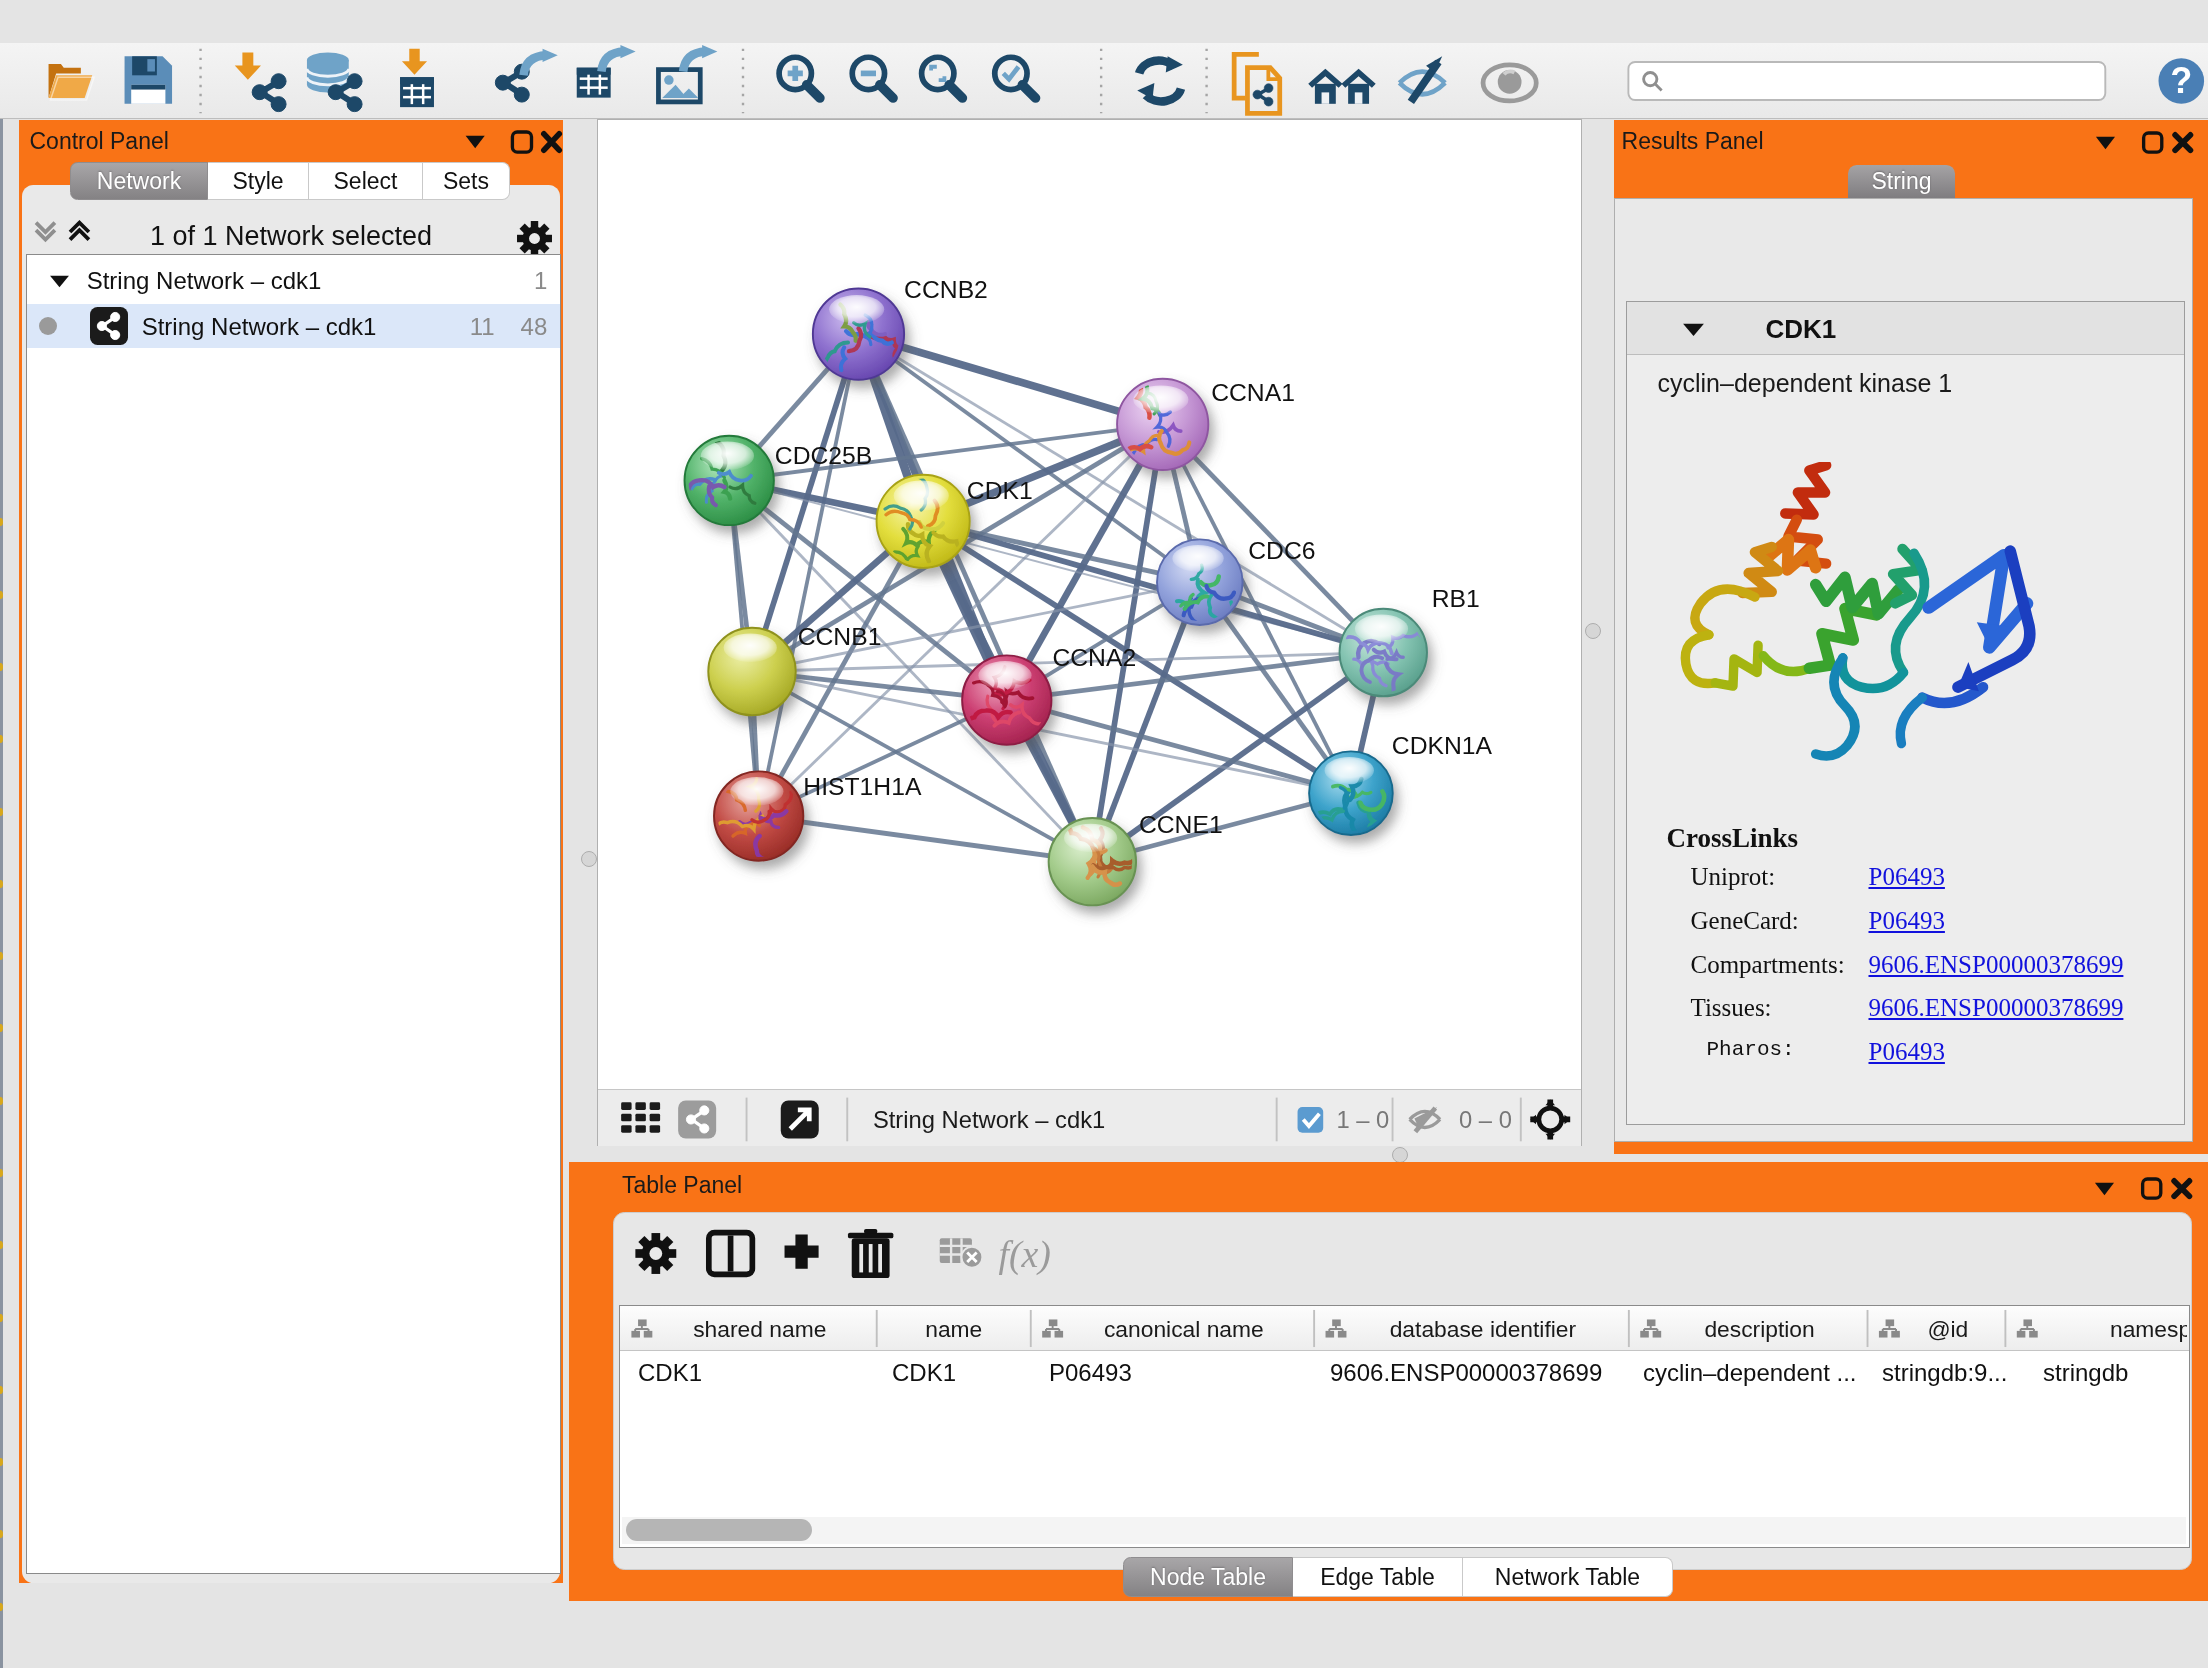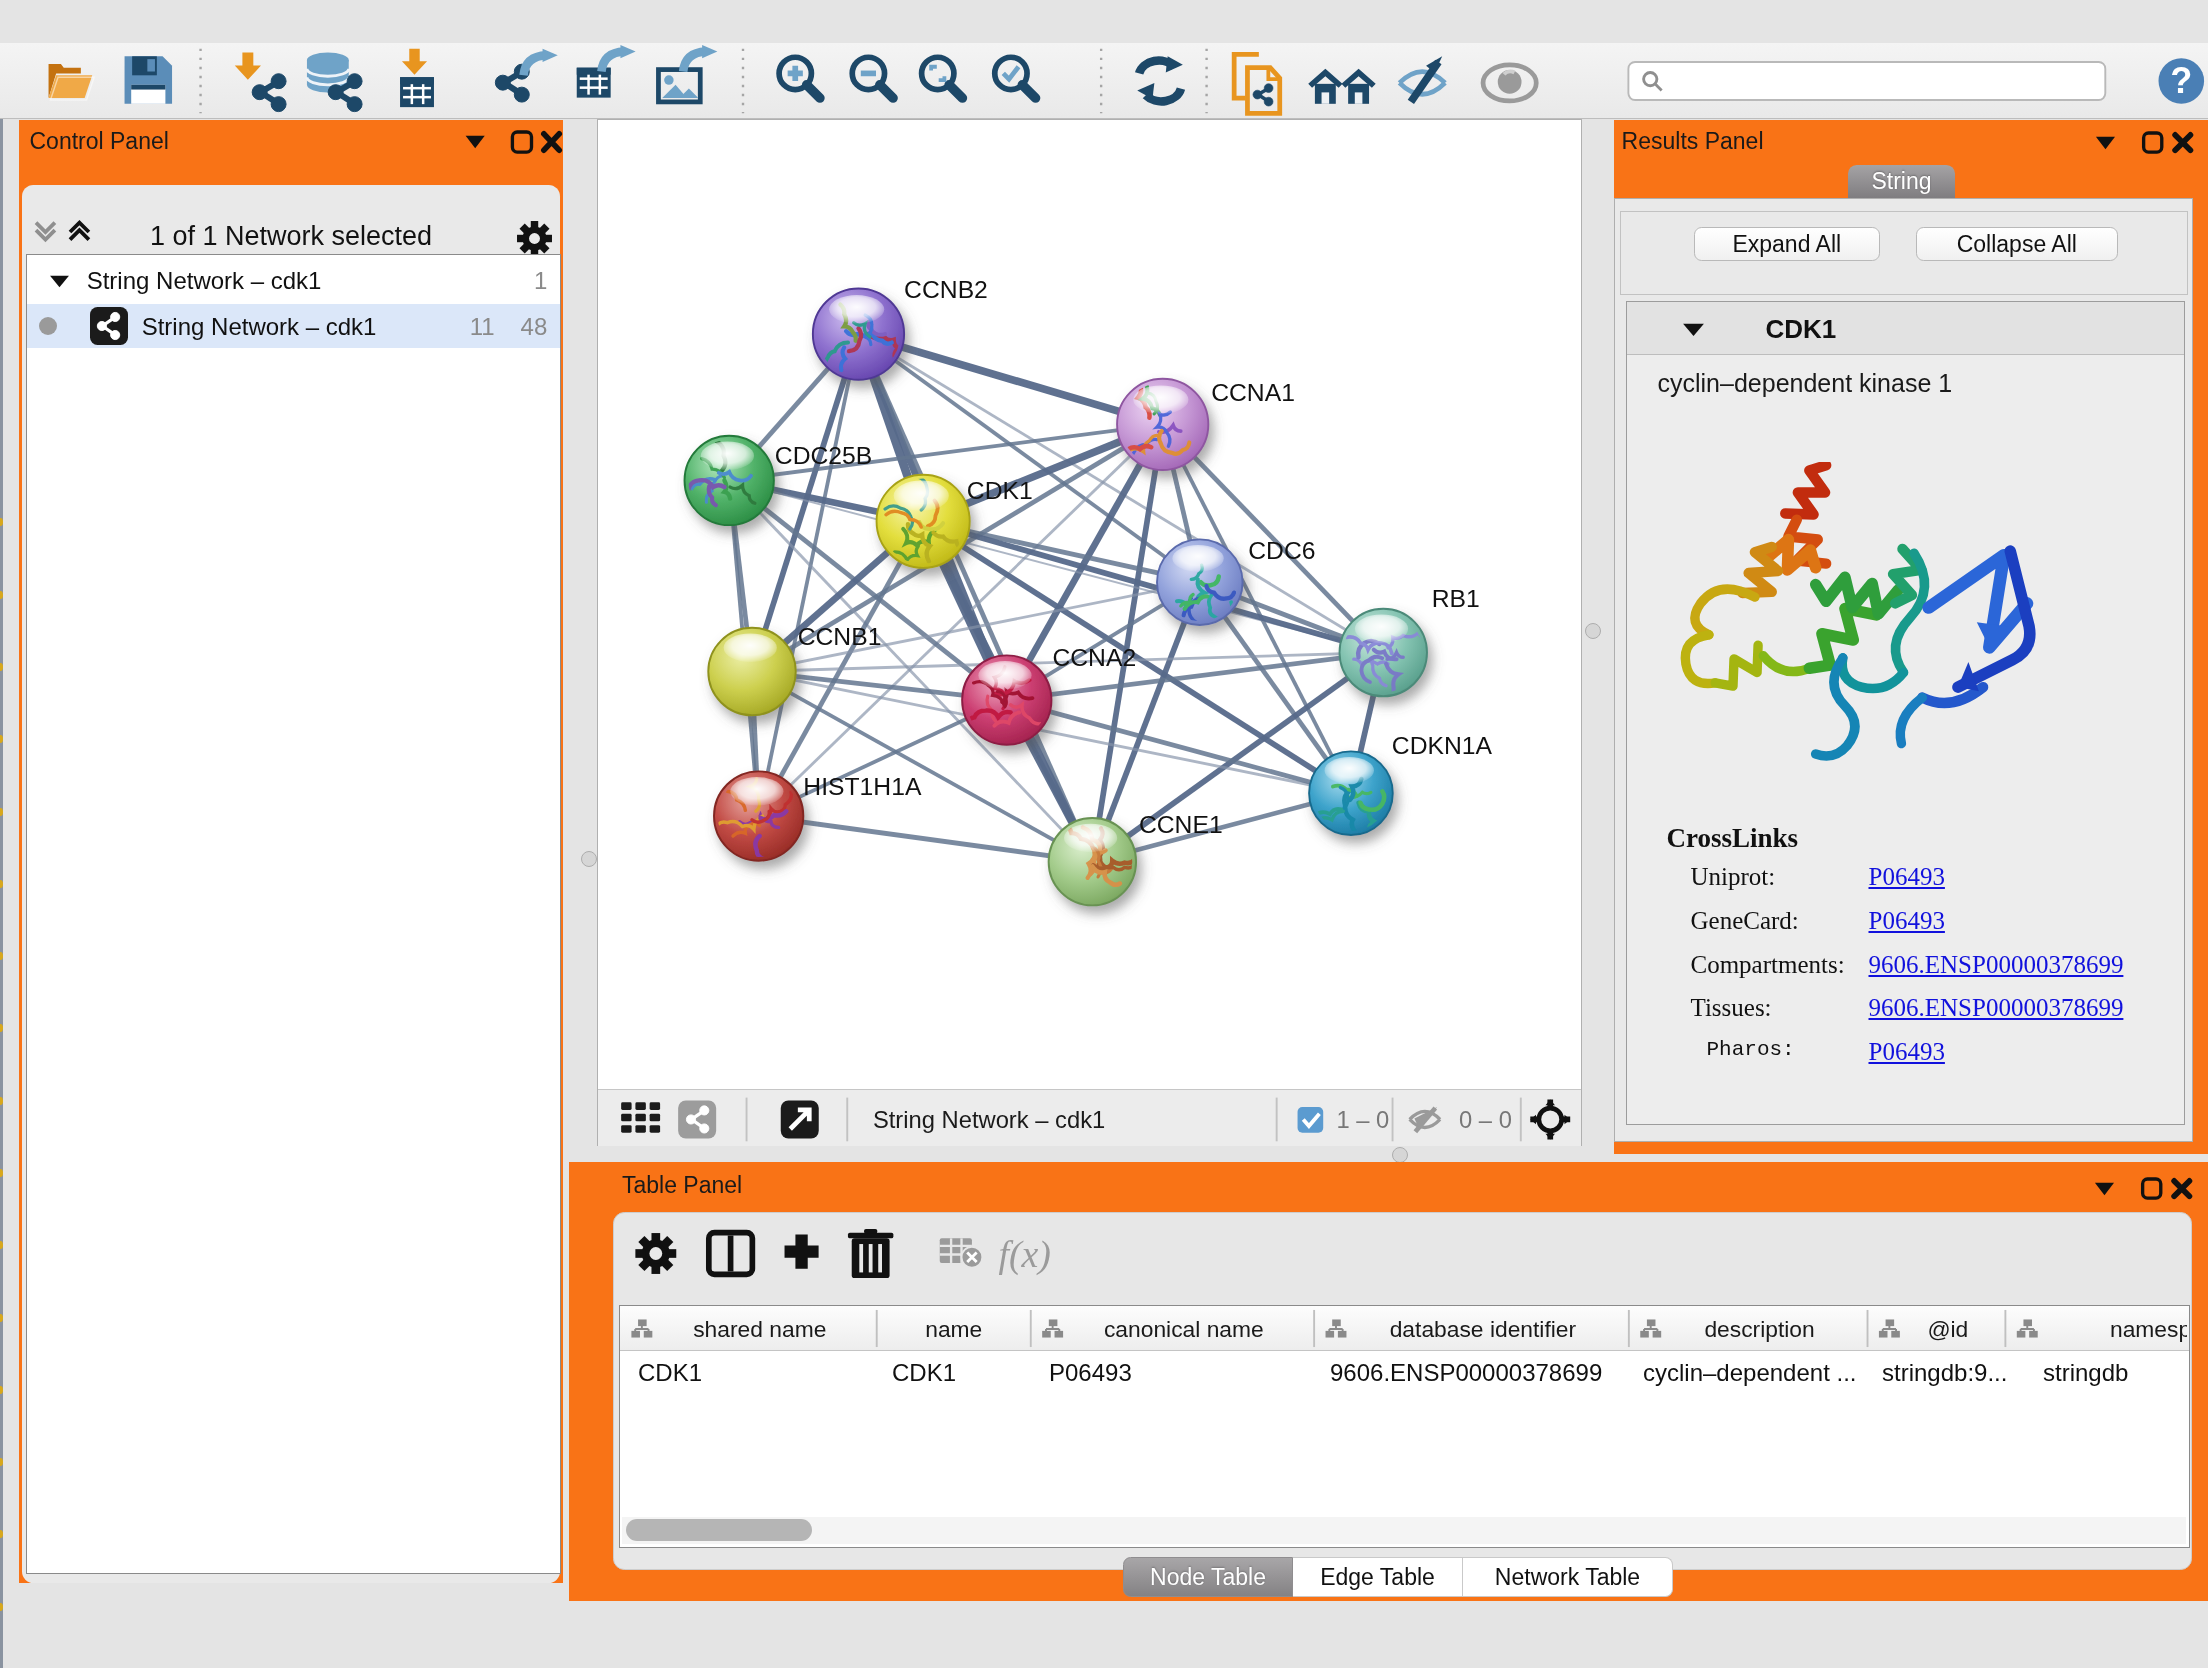--- a/index.html
+++ b/index.html
@@ -189,20 +189,26 @@
 </svg>
     </div>
 <div class="abs dock" style="left:19px;top:120px;width:544px;height:1463px">
 <div class="abs paneltitle" style="left:10.5px;top:7.6px">Control Panel</div>
 <svg class="abs" width="105" height="25" style="left:439px;top:9.5px" viewBox="0 0 110 26">
         <path d="M8,6 L28,6 L18,19 Z" fill="#111"></path>
         <rect x="57" y="2" width="20" height="21" rx="5" fill="none" stroke="#111" stroke-width="3.5"></rect>
         <path d="M90,4 L106,21 M106,4 L90,21" stroke="#111" stroke-width="6" stroke-linecap="round"></path>
       </svg>
 <div class="abs" style="left:2.9px;top:65px;width:538px;height:1398px;background:#e9e9e9;border-radius:11.4px"></div>
+<div class="tabseg" style="left:51px;top:42px">
+        <div class="sel" style="width:138px">Network</div>
+        <div style="width:101px">Style</div>
+        <div style="width:114px">Select</div>
+        <div style="width:87px">Sets</div>
+      </div>
 <svg class="abs" width="76" height="34" style="left:13.3px;top:95px" viewBox="0 0 80 36">
         <path d="M4,8 L14,18 L24,8 M4,16 L14,26 L24,16" stroke="#8f8f8f" stroke-width="4" fill="none"></path>
         <path d="M40,18 L50,8 L60,18 M40,26 L50,16 L60,26" stroke="#111" stroke-width="4" fill="none"></path>
       </svg>
 <div class="abs" style="left:0;top:101px;width:544px;text-align:center;font-size:27px;color:#111">1 of 1 Network selected</div>
 <svg class="abs" width="57" height="57" style="left:487px;top:90px" viewBox="0 0 60 60">
         <g transform="translate(30,30) scale(1.15)">
           <circle r="11" fill="#111111"></circle>
           <rect x="-3.4" y="8" width="6.8" height="8" transform="rotate(0)" fill="#111111"></rect>
           <rect x="-3.4" y="8" width="6.8" height="8" transform="rotate(45)" fill="#111111"></rect>
@@ -620,24 +626,20 @@
 <div class="abs" style="left:1392px;top:1147px;width:16px;height:16px;border-radius:50%;background:#d6d6d6;border:1px solid #adadad"></div>
 <div class="abs dock" style="left:1614px;top:120px;width:594px;height:1034px">
 <div class="abs paneltitle" style="left:7.6px;top:7.6px">Results Panel</div>
 <svg class="abs" width="105" height="25" style="left:480px;top:11.4px" viewBox="0 0 110 26">
         <path d="M2,6 L22,6 L12,19 Z" fill="#111"></path>
         <rect x="52" y="2" width="19" height="20" rx="5" fill="none" stroke="#111" stroke-width="3.5"></rect>
         <path d="M85,4 L101,20 M101,4 L85,20" stroke="#111" stroke-width="6" stroke-linecap="round"></path>
       </svg>
 <div class="abs selgrad" style="left:234px;top:45px;width:107px;height:33px;border-radius:8.6px 8.6px 0 0;font-size:23px;text-align:center;line-height:33px;text-shadow:0 -1px 1.9px rgba(0,0,0,.3)">String</div>
 <div class="abs" style="left:0;top:78px;width:579px;height:944px;background:#e9e9e9;border:1.4px solid #aeaeae">
-<div class="abs" style="left:4.8px;top:12.4px;width:568px;height:84px;border:1.4px solid #c2c2c2">
-          <div class="btn abs" style="left:73px;top:15px;width:186px;height:34px">Expand All</div>
-          <div class="btn abs" style="left:295px;top:15px;width:202px;height:34px">Collapse All</div>
-        </div>
 <div class="abs" style="left:10.5px;top:102px;width:559px;height:824px;background:#ededed;border:1.4px solid #9c9c9c">
 <div class="abs" style="left:0;top:0;width:100%;height:53px;background:#e2e2e2;border-bottom:1.4px solid #bdbdbd">
             <svg class="abs" width="25" height="17" style="left:54px;top:19px" viewBox="0 0 26 18">
               <path d="M2,3 L24,3 L13,16 Z" fill="#111"></path>
             </svg>
             <span class="abs" style="left:139px;top:12.4px;font-size:26px;font-weight:bold;color:#111">CDK1</span>
           </div>
 <div class="abs" style="left:31px;top:67px;font-size:25px;color:#1a1a1a">cyclin–dependent kinase 1</div>
 <svg width="371" height="314" viewBox="0 0 390 330" style="position:absolute;left:45;top:160">
 <g fill="none" stroke-linecap="round" stroke-linejoin="round" transform="translate(-14,-12) scale(1.1)">

